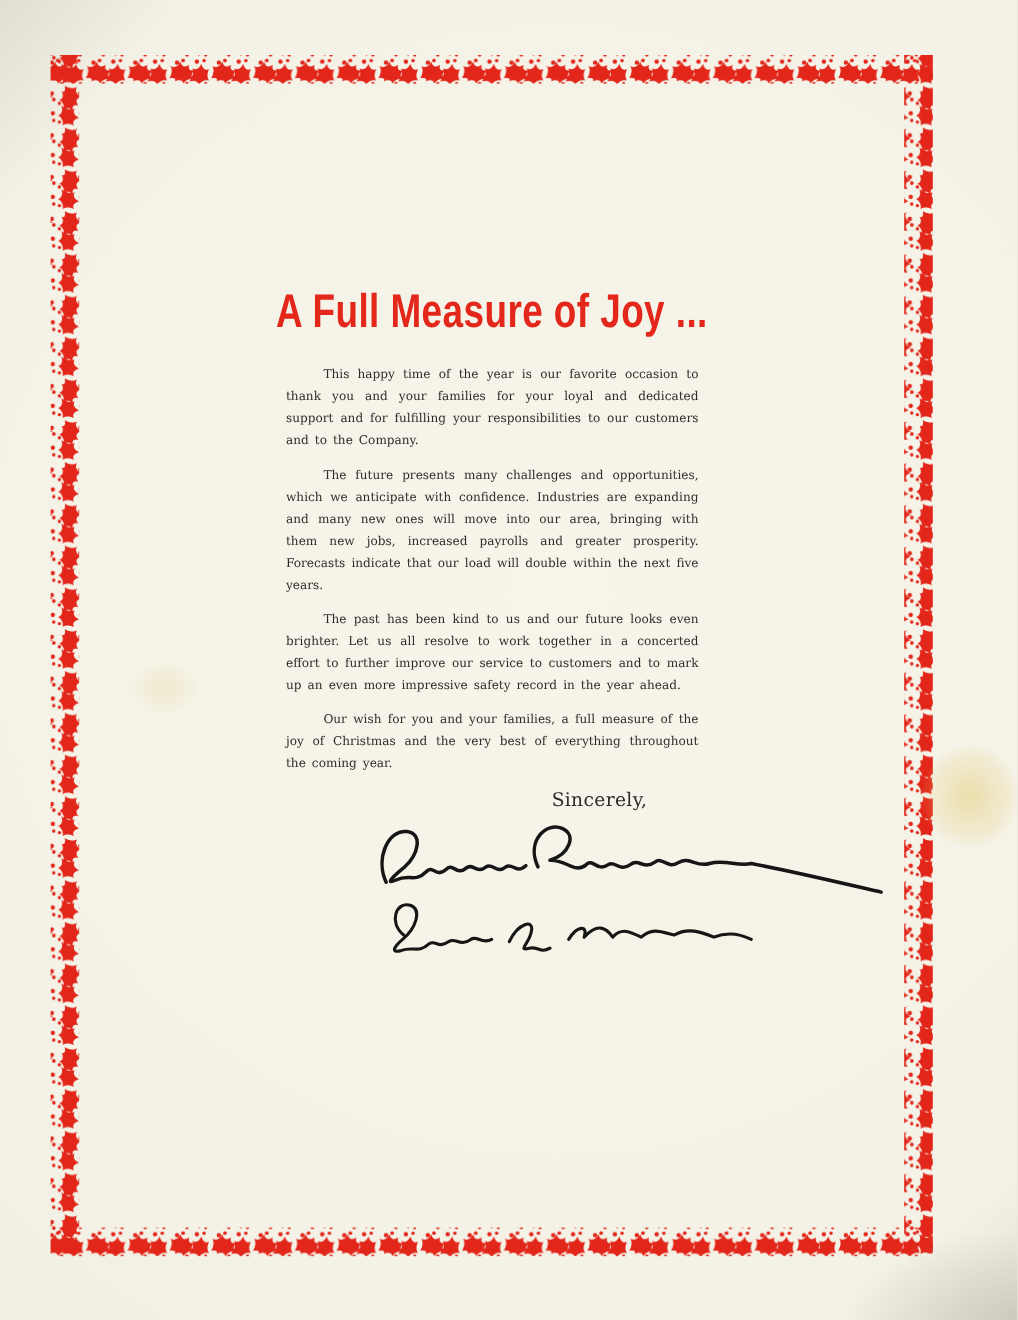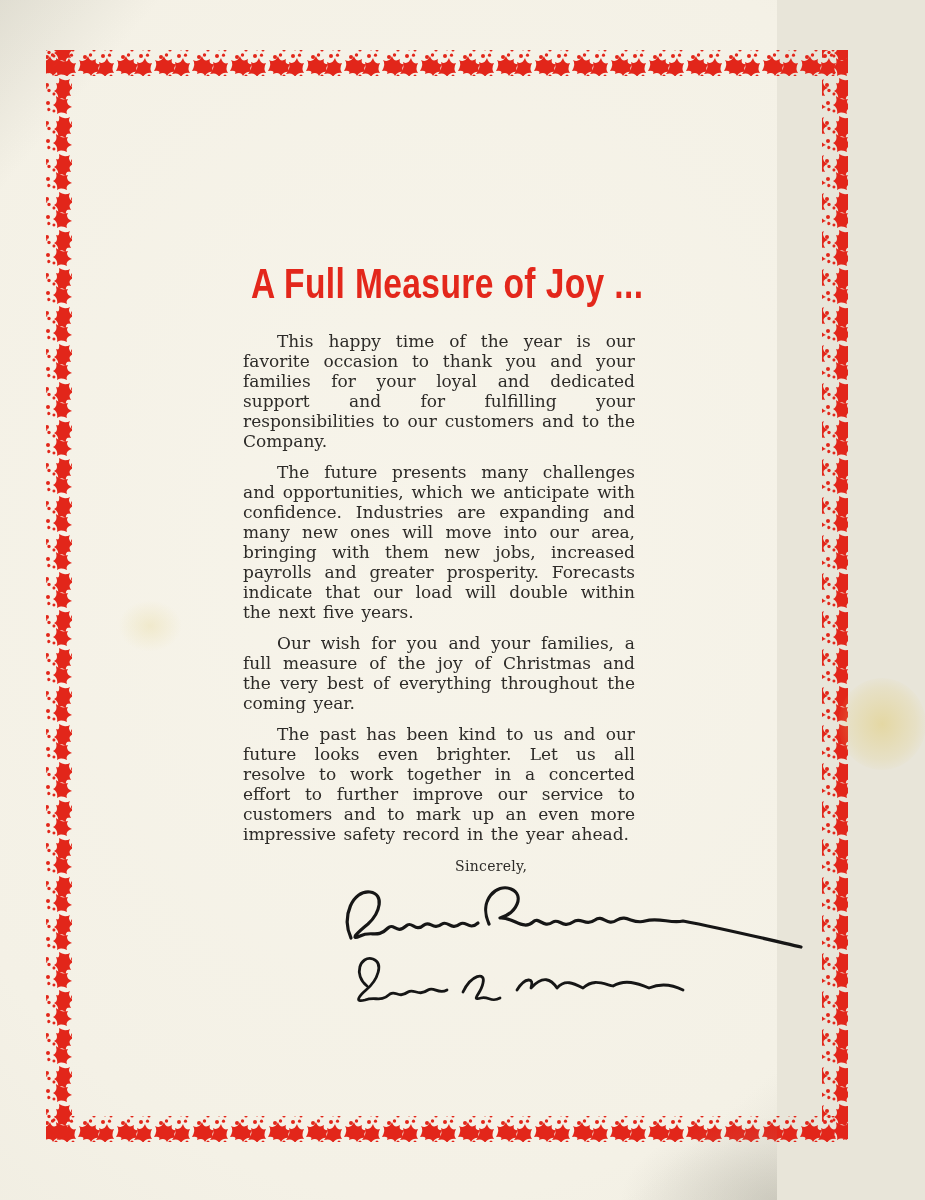--- a/index.html
+++ b/index.html
@@ -2,21 +2,21 @@
 <html><head>
 <meta charset="utf-8">
 <style>
   html, body { margin:0; padding:0; }
   body {
     width:925px; height:1200px; overflow:hidden;
     font-family:"DejaVu Serif", serif;
     background:#e8e5d9;
   }
   .scan {
-    position:relative; width:777px; height:1200px;
+    position:relative; width:925px; height:1200px;
     background:
       radial-gradient(ellipse 130% 100% at 55% 45%, #f7f4ea 0%, #f4f1e6 55%, #eeebdf 85%, #e9e6d9 100%);
   }
   .scan::before { 
     content:""; position:absolute; inset:0; pointer-events:none;
     background:linear-gradient(130deg, rgba(190,188,175,0.35) 0%, rgba(190,188,175,0) 9%),
                linear-gradient(-40deg, rgba(190,188,175,0.28) 0%, rgba(190,188,175,0) 7%);
   }
   .border-svg { position:absolute; left:0; top:0; }
   .stain { position:absolute; border-radius:50%; pointer-events:none; }
@@ -35,28 +35,28 @@
   .letter { position:absolute; left:243px; top:262px; width:392px; }
   .title {
     margin:0 0 26px 8px;
     font-family:"Liberation Sans", sans-serif;
     font-weight:700; font-size:43px; line-height:1;
     letter-spacing:0.5px; white-space:nowrap;
     transform:scaleX(0.78); transform-origin:left center;
     color:#e3271b;
   }
   .letter p {
-    margin:0 0 11px 0;
-    font-size:17px; line-height:20px;
+    margin:0 0 11px 17px;
+    font-size:11px; line-height:20px;
     text-align:justify; text-indent:34px;
     color:#2d2b28; word-spacing:2px;
   }
   .closing {
     margin:14px 0 2px 212px;
-    font-size:14px; color:#2d2b28; letter-spacing:0.3px;
+    font-size:17px; color:#2d2b28; letter-spacing:0.3px;text-align:center;
   }
   .sig-block { position:relative; }
   .sig { display:block; }
   .sig path { fill:none; stroke:#161616; stroke-linecap:round; stroke-linejoin:round; }
   .sig-1 { margin:6px 0 0 84px; }
   .sig-2 { margin:-14px 0 0 92px; }
 </style>
 </head>
 <body>
 
@@ -89,22 +89,22 @@
 
   <div class="stain stain-right"></div>
   <div class="stain stain-left"></div>
   <div class="curl-shadow"></div>
 
   <article class="letter">
     <h1 class="title">A Full Measure of Joy ...</h1>
 
     <p>This happy time of the year is our favorite occasion to thank you and your families for your loyal and dedicated support and for fulfilling your responsibilities to our customers and to the Company.</p>
     <p>The future presents many challenges and opportunities, which we anticipate with confidence. Industries are expanding and many new ones will move into our area, bringing with them new jobs, increased payrolls and greater prosperity. Forecasts indicate that our load will double within the next five years.</p>
+    <p>The past has been kind to us and our future looks even brighter.  Let us all resolve to work together in a concerted effort to further improve our service to customers and to mark up an even more impressive safety record in the year ahead.</p>
     <p>Our wish for you and your families, a full measure of the joy of Christmas and the very best of everything throughout the coming year.</p>
-    <p>The past has been kind to us and our future looks even brighter.  Let us all resolve to work together in a concerted effort to further improve our service to customers and to mark up an even more impressive safety record in the year ahead.</p>
 
     <div class="closing">Sincerely,</div>
 
     <div class="sig-block" aria-label="Glenn Richard">
       <svg class="sig sig-1" width="482" height="80" viewBox="0 0 482 80" aria-hidden="true">
         <path stroke-width="3.2" d="M24,58 C14,36 26,10 43,12 C58,14 53,33 41,44 C31,52 22,61 33,56 C45,50 50,59 61,48 C67,42 69,55 79,46 C85,40 88,53 97,45 C103,40 106,51 115,44 C121,40 124,51 133,44 C139,40 142,51 151,43"></path>
         <path stroke-width="3.2" d="M162,44 C151,20 170,3 184,9 C198,15 190,33 173,38 C187,37 196,51 206,42 C212,36 216,49 226,42 C232,38 236,49 246,42 C254,36 258,47 268,40 C276,34 280,47 290,40 C300,34 306,45 318,41 C332,37 344,44 356,41 C398,49 452,62 474,67"></path>
       </svg>
     </div>
 

